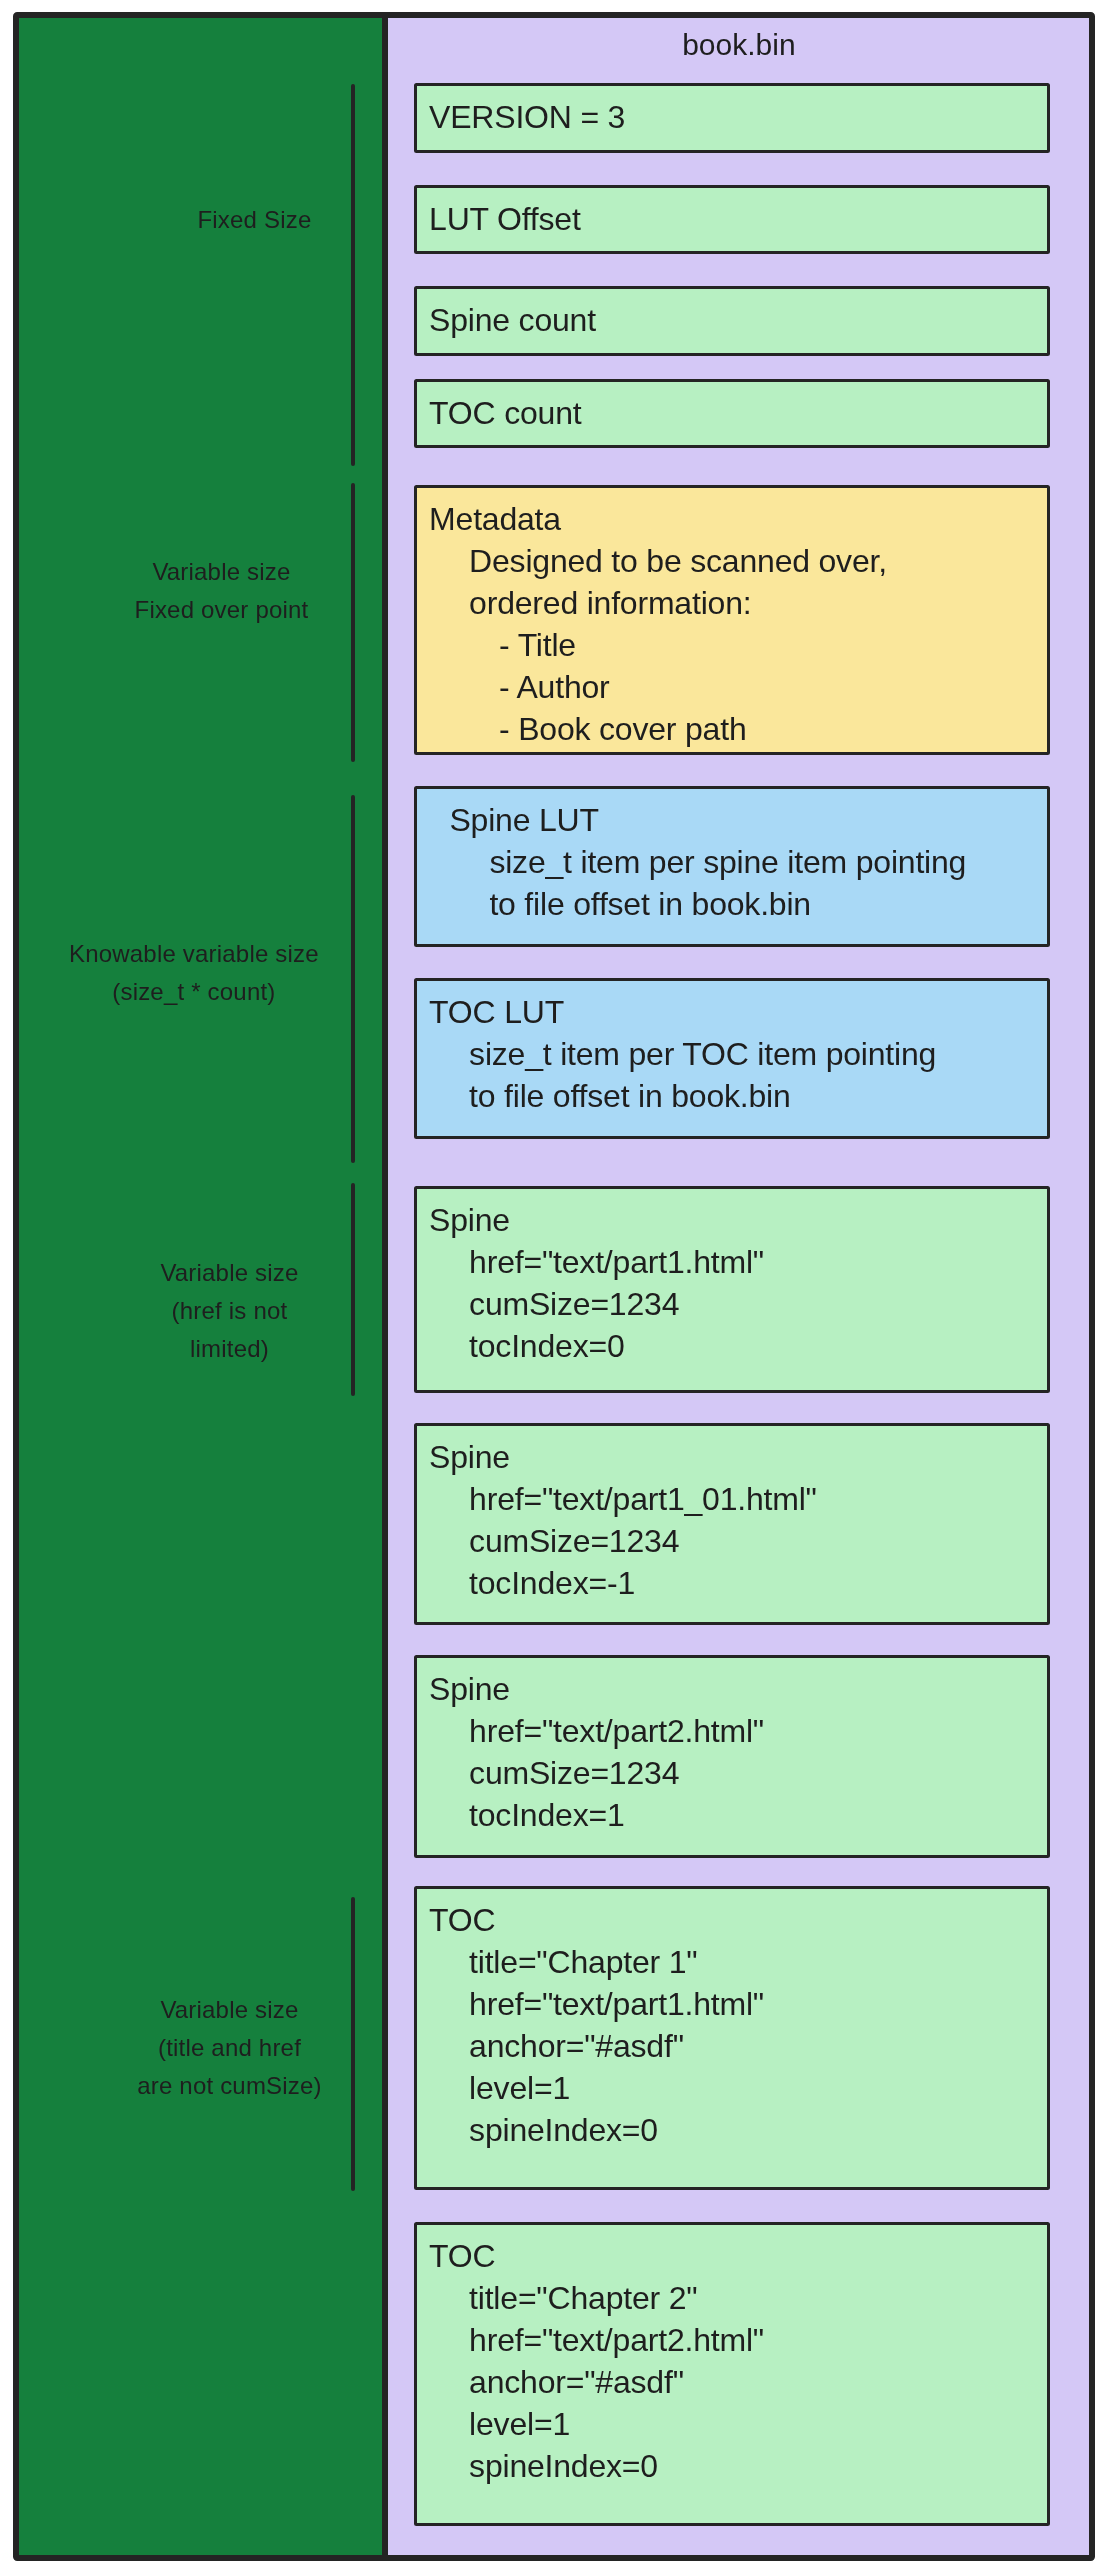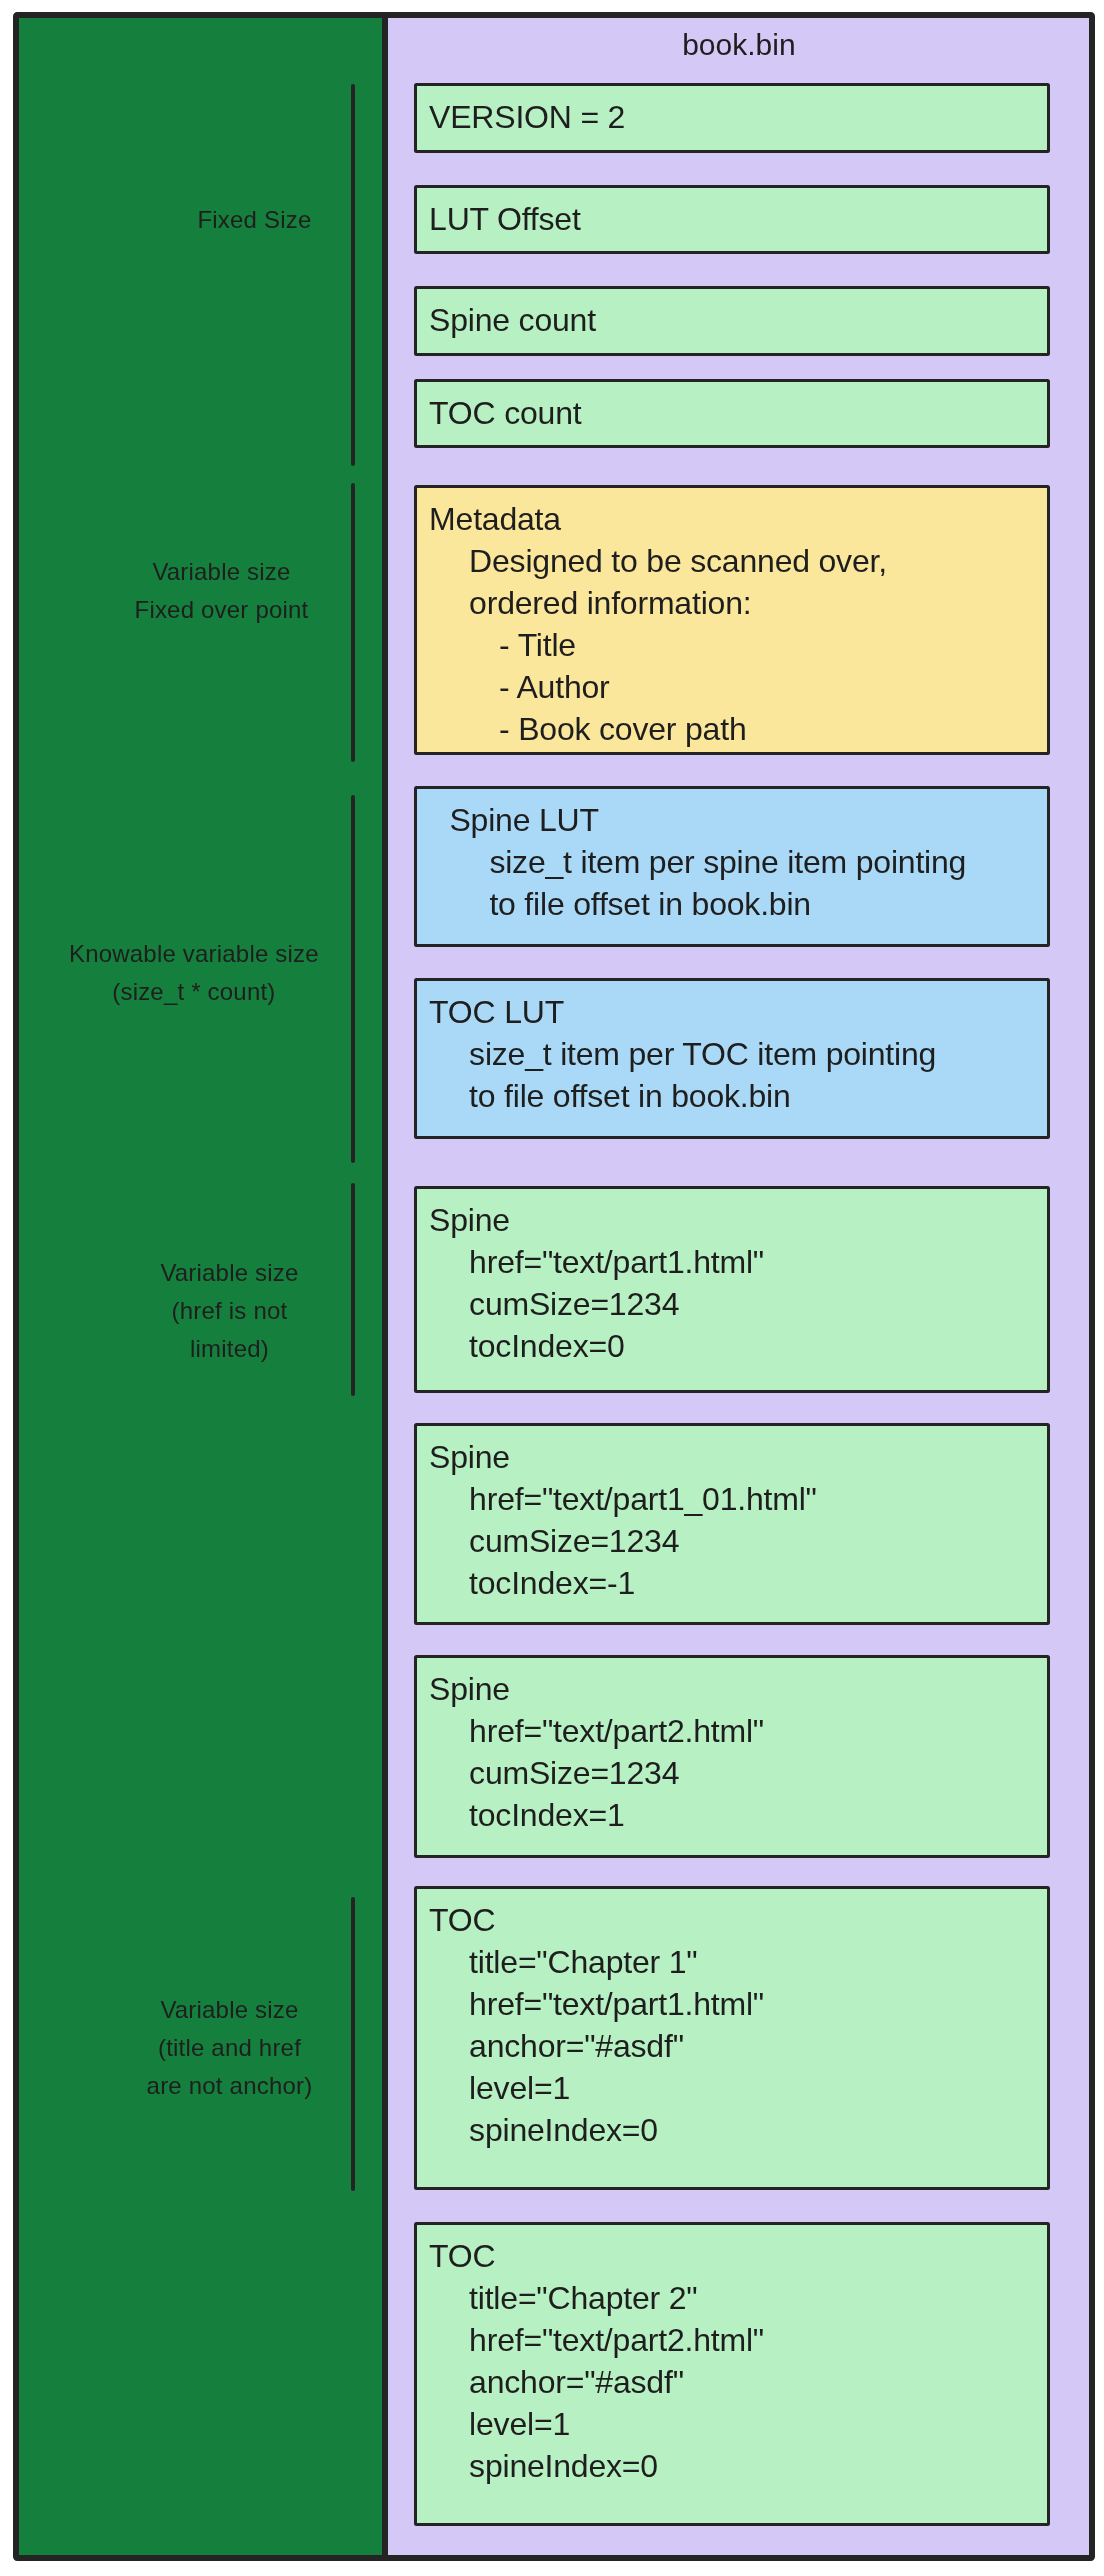--- a/index.html
+++ b/index.html
@@ -42,21 +42,21 @@
 </style>
 </head>
 <body>
 
 <div id="canvas" style="background: rgb(255, 255, 255); color: rgb(30, 30, 30);">
   <div id="frame" style="background: #15803d; border-color: rgb(36, 36, 36);">
     <div id="container" style="background: rgb(212, 200, 246); border-left-color: rgb(36, 36, 36);">
       <div id="container-title">book.bin</div>
 
     <div class="block" style="top: 65px; height: 70px; background: rgb(183, 240, 194); border-color: rgb(36, 36, 36);">
-          <div class="line i0">VERSION = 2</div>
+          <div class="line i0">VERSION = 3</div>
         </div>
         <div class="block" style="top: 167px; height: 69px; background: rgb(183, 240, 194); border-color: rgb(36, 36, 36);">
           <div class="line i0">LUT Offset</div>
         </div>
         <div class="block" style="top: 268px; height: 70px; background: rgb(183, 240, 194); border-color: rgb(36, 36, 36);">
           <div class="line i0">Spine count</div>
         </div>
         <div class="block" style="top: 361px; height: 69px; background: rgb(183, 240, 194); border-color: rgb(36, 36, 36);">
           <div class="line i0">TOC count</div>
         </div>
@@ -133,17 +133,17 @@
         <div>(size_t * count)</div>
       </div>
       <div class="annotation" style="left: 54px; top: 1254px;">
         <div>Variable size</div>
         <div>(href is not</div>
         <div>limited)</div>
       </div>
       <div class="annotation" style="left: 54px; top: 1991px;">
         <div>Variable size</div>
         <div>(title and href</div>
-        <div>are not anchor)</div>
+        <div>are not cumSize)</div>
       </div>
     </div>
 </div>
 
 
 </body></html>

